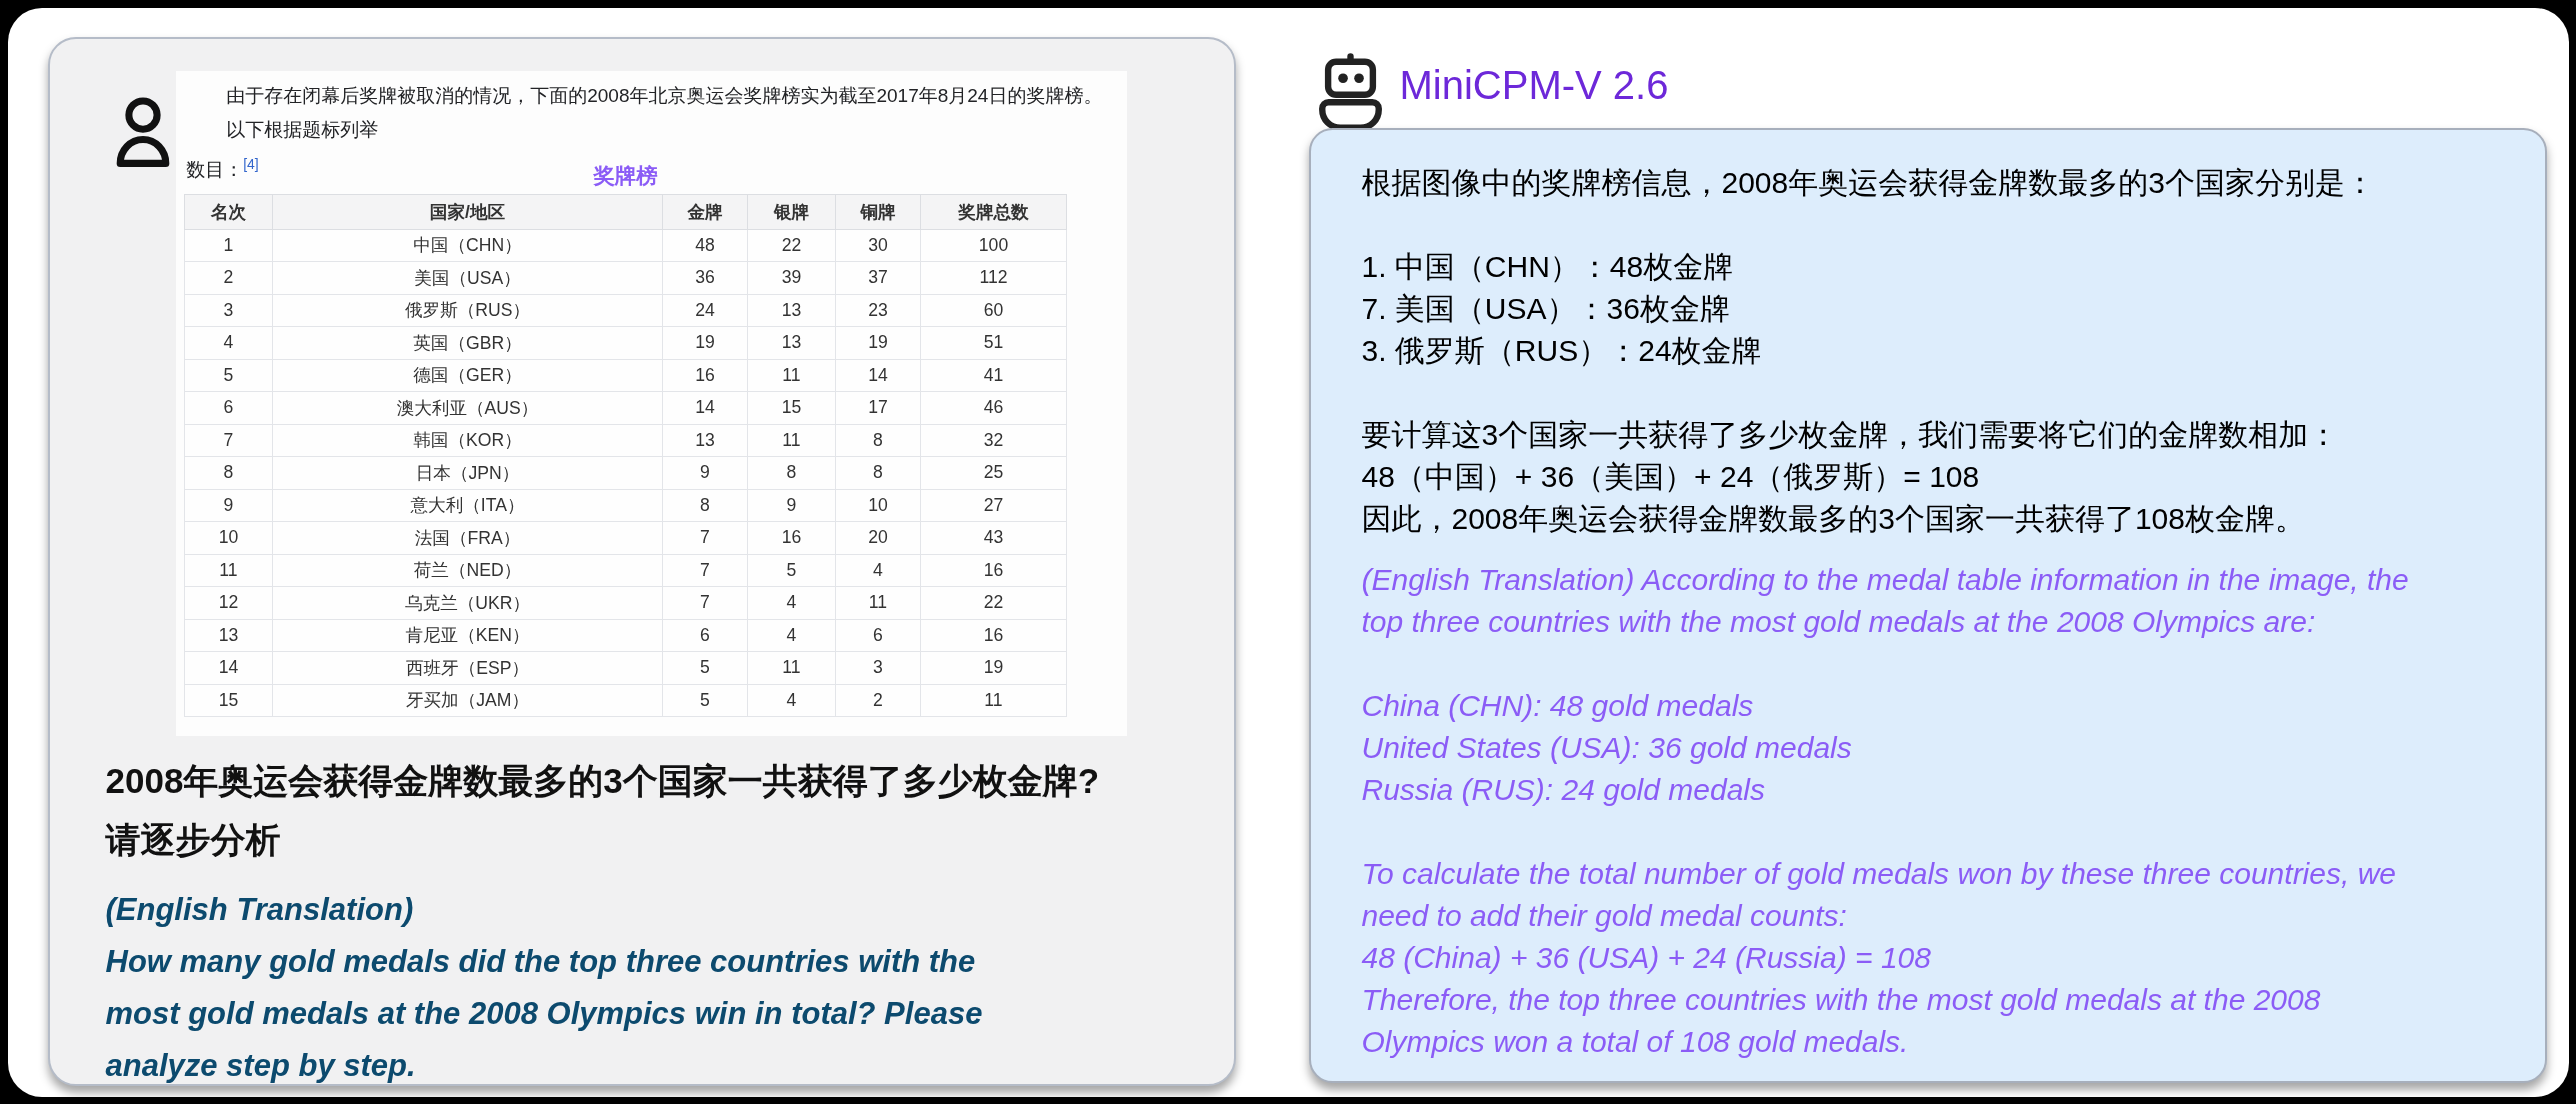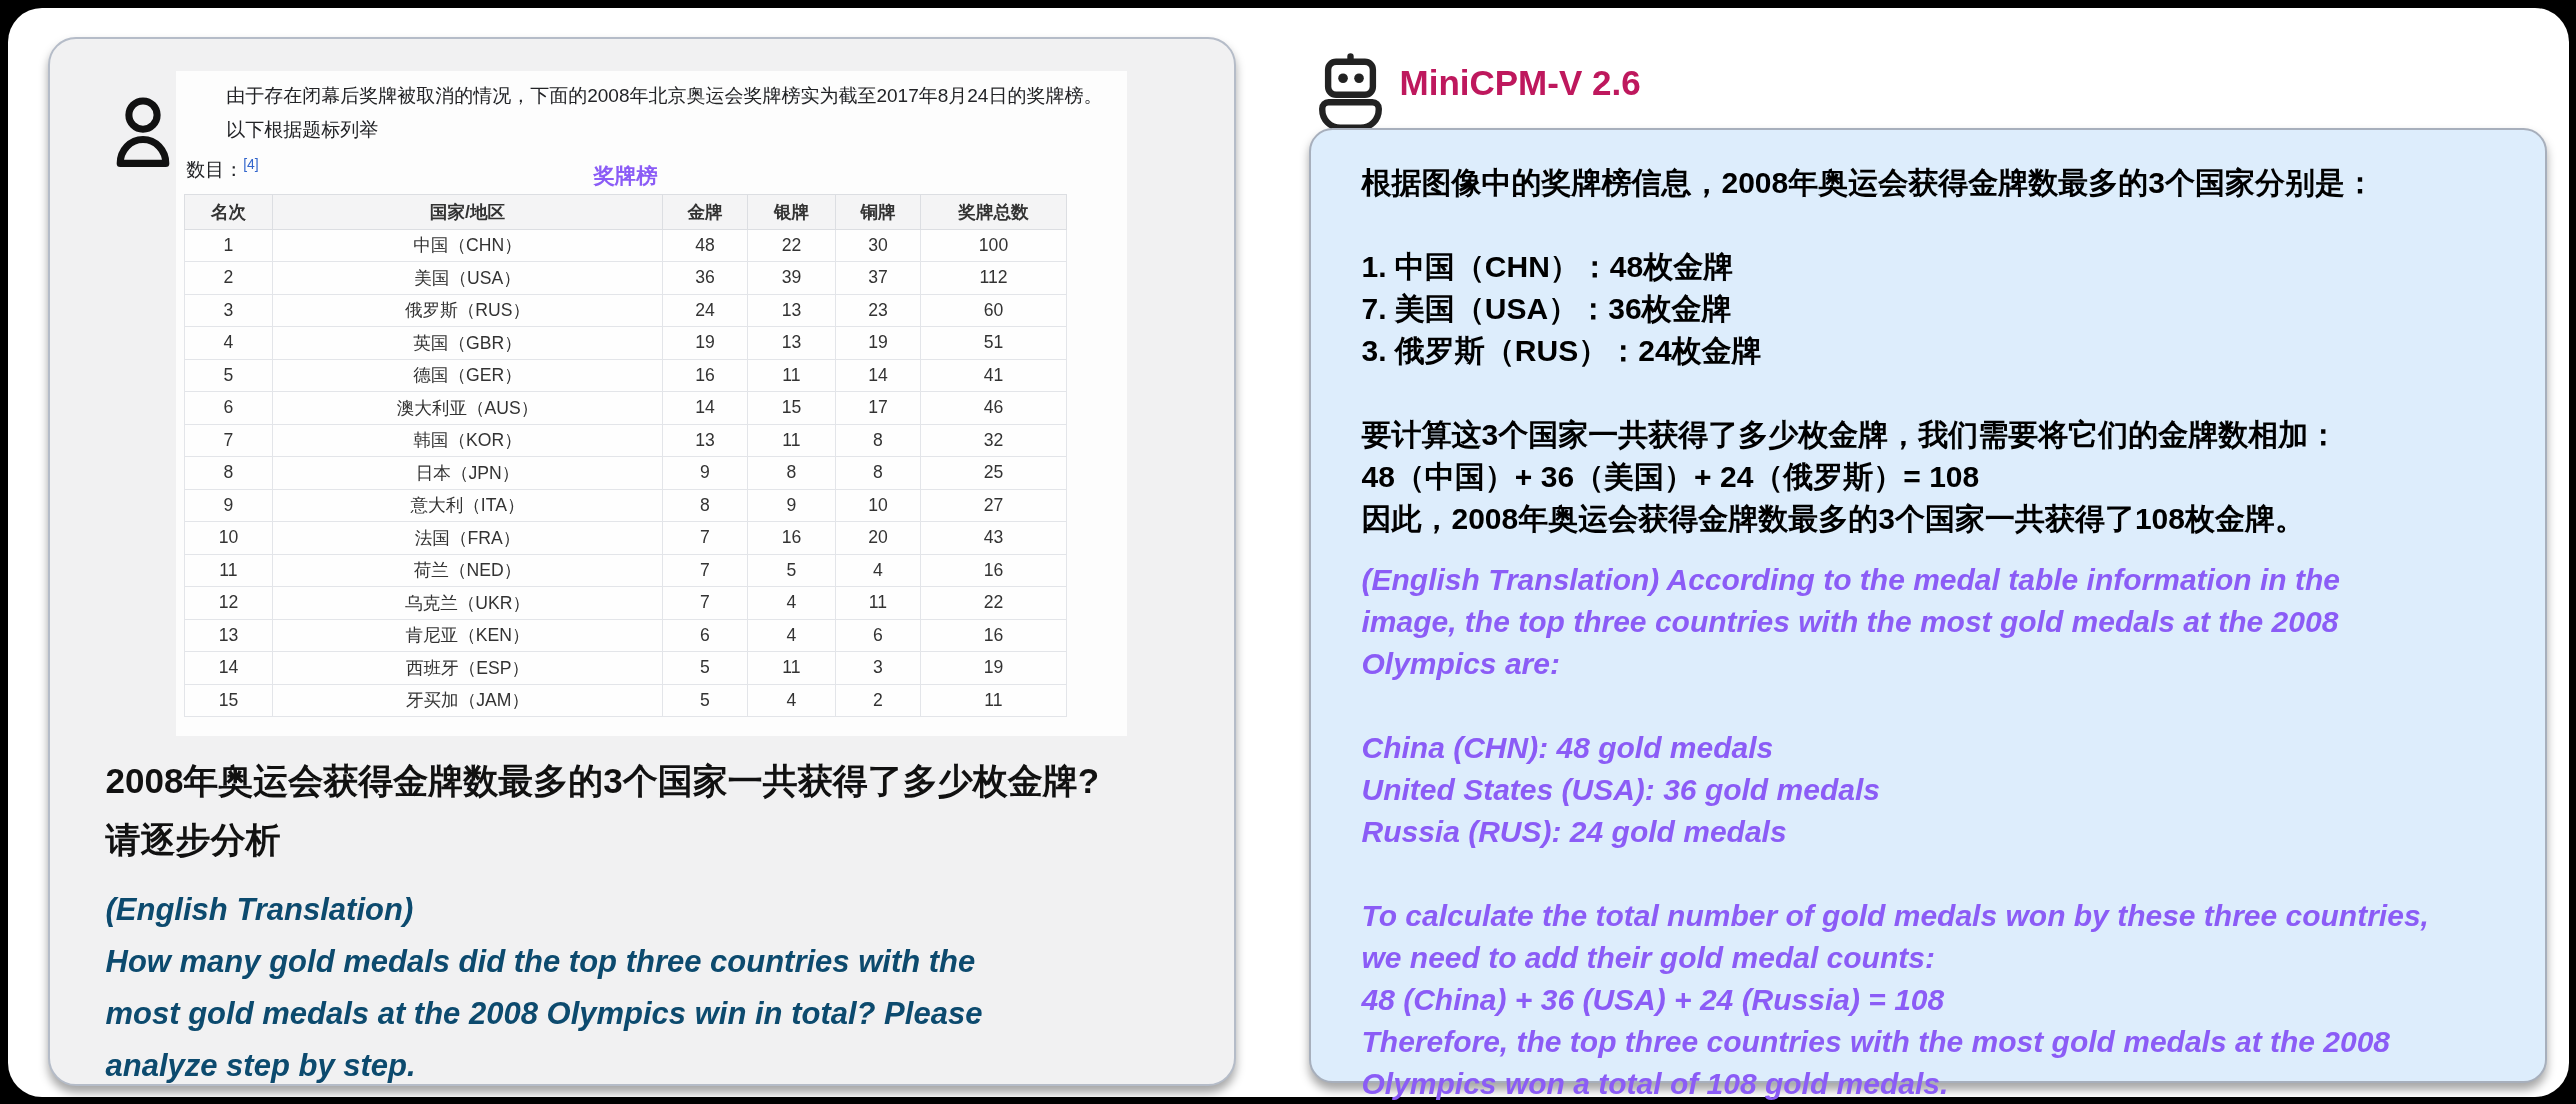--- a/index.html
+++ b/index.html
@@ -54,32 +54,32 @@
   .translation-left{
     position:absolute;left:56px;top:845px;width:919px;
     font-size:31px;font-weight:bold;font-style:italic;color:#0c4a6e;
     line-height:52px;
   }
 
   
   .robot-icon{position:absolute;left:1307px;top:42px;width:71px;height:81px;}
   .model-name{
     position:absolute;left:1392px;top:55px;
-    font-size:35px;font-weight:bold;color:#be185d;
+    font-size:40px;font-weight:normal;color:#6d28d9;
   }
   .model-panel{
     position:absolute;left:1301px;top:120px;width:1234px;height:951px;
     background:#ddedfc;border:2.1px solid #a7afbc;border-radius:23.5px;
     box-shadow:0 6.4px 9.6px rgba(0,0,0,0.35);
   }
   .answer{
     position:absolute;left:51px;right:110px;top:32px;
     font-size:30px;line-height:42px;color:#000;
   }
-  .answer .line{min-height:42px;font-weight:bold;}
+  .answer .line{min-height:42px;}
   .answer-en{
     margin-top:19px;font-style:italic;color:#8b5cf6;
   }
 </style>
 </head>
 <body>
 
 <div class="card">
 
   <div class="user-panel">

